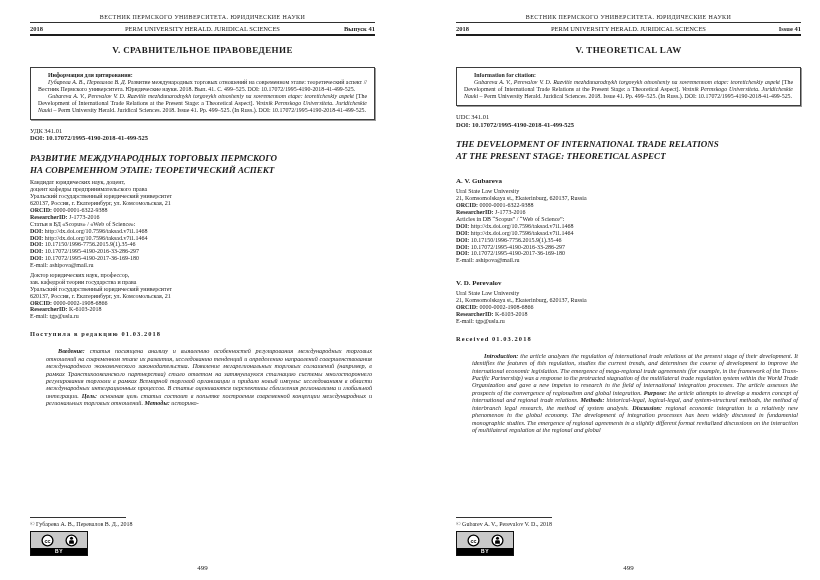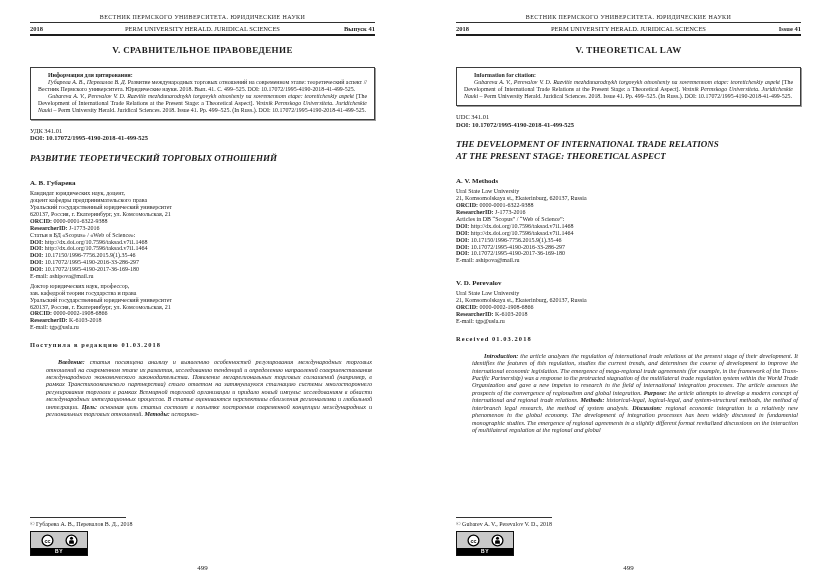--- a/index.html
+++ b/index.html
@@ -72,24 +72,24 @@
       <p class="cite-para"><span class="seg it">Губарева А. В., Перевалов В. Д.</span><span class="seg rm"> Развитие международных торговых отношений на современном этапе: теоретический аспект // Вестник Пермского университета. Юридические науки. 2018. Вып. 41. С. 499–525. DOI: 10.17072/1995-4190-2018-41-499-525.</span></p>
       <p class="cite-para"><span class="seg it">Gubareva A. V., Perevalov V. D. Razvitie mezhdunarodnykh torgovykh otnosheniy na sovremennom etape: teoreticheskiy aspekt</span><span class="seg rm"> [The Development of International Trade Relations at the Present Stage: a Theoretical Aspect]. </span><span class="seg it">Vestnik Permskogo Universiteta. Juridicheskie Nauki</span><span class="seg rm"> – Perm University Herald. Juridical Sciences. 2018. Issue 41. Pp. 499–525. (In Russ.). DOI: 10.17072/1995-4190-2018-41-499-525.</span></p>
     </div>
 
     <div class="udc-block">
       <div>УДК 341.01</div>
       <div class="doi-line">DOI: 10.17072/1995-4190-2018-41-499-525</div>
     </div>
 
     <div class="article-title">
-      <div>РАЗВИТИЕ ТЕОРЕТИЧЕСКИЙ ТОРГОВЫХ ОТНОШЕНИЙ</div>
-    </div>
-
-    <div class="author-name">А. В. Губарева</div>
+      <div>РАЗВИТИЕ МЕЖДУНАРОДНЫХ ТОРГОВЫХ ПЕРМСКОГО</div>
+      <div>НА СОВРЕМЕННОМ ЭТАПЕ: ТЕОРЕТИЧЕСКИЙ АСПЕКТ</div>
+    </div>
+
     <div class="author-lines">
         <div class="a-line"><b></b><span>Кандидат юридических наук, доцент,</span></div>
         <div class="a-line"><b></b><span>доцент кафедры предпринимательского права</span></div>
         <div class="a-line"><b></b><span>Уральский государственный юридический университет</span></div>
         <div class="a-line"><b></b><span>620137, Россия, г. Екатеринбург, ул. Комсомольская, 21</span></div>
         <div class="a-line"><b>ORCID:</b><span> 0000-0001-6322-9388</span></div>
         <div class="a-line"><b>ResearcherID:</b><span> J-1773-2016</span></div>
         <div class="a-line"><b></b><span>Статьи в БД «Scopus» / «Web of Science»:</span></div>
         <div class="a-line"><b>DOI:</b><span> http://dx.doi.org/10.7596/taksad.v7i1.1468</span></div>
         <div class="a-line"><b>DOI:</b><span> http://dx.doi.org/10.7596/taksad.v7i1.1464</span></div>
@@ -154,21 +154,21 @@
     <div class="udc-block">
       <div>UDC 341.01</div>
       <div class="doi-line">DOI: 10.17072/1995-4190-2018-41-499-525</div>
     </div>
 
     <div class="article-title">
       <div>THE DEVELOPMENT OF INTERNATIONAL TRADE RELATIONS</div>
       <div>AT THE PRESENT STAGE: THEORETICAL ASPECT</div>
     </div>
 
-    <div class="author-name">A. V. Methods</div>
+    <div class="author-name">A. V. Gubareva</div>
     <div class="author-lines">
         <div class="a-line"><b></b><span>Ural State Law University</span></div>
         <div class="a-line"><b></b><span>21, Komsomolskaya st., Ekaterinburg, 620137, Russia</span></div>
         <div class="a-line"><b>ORCID:</b><span> 0000-0001-6322-9388</span></div>
         <div class="a-line"><b>ResearcherID:</b><span> J-1773-2016</span></div>
         <div class="a-line"><b></b><span>Articles in DB “Scopus” / “Web of Science”:</span></div>
         <div class="a-line"><b>DOI:</b><span> http://dx.doi.org/10.7596/taksad.v7i1.1468</span></div>
         <div class="a-line"><b>DOI:</b><span> http://dx.doi.org/10.7596/taksad.v7i1.1464</span></div>
         <div class="a-line"><b>DOI:</b><span> 10.17150/1996-7756.2015.9(1).35-46</span></div>
         <div class="a-line"><b>DOI:</b><span> 10.17072/1995-4190-2016-33-286-297</span></div>

